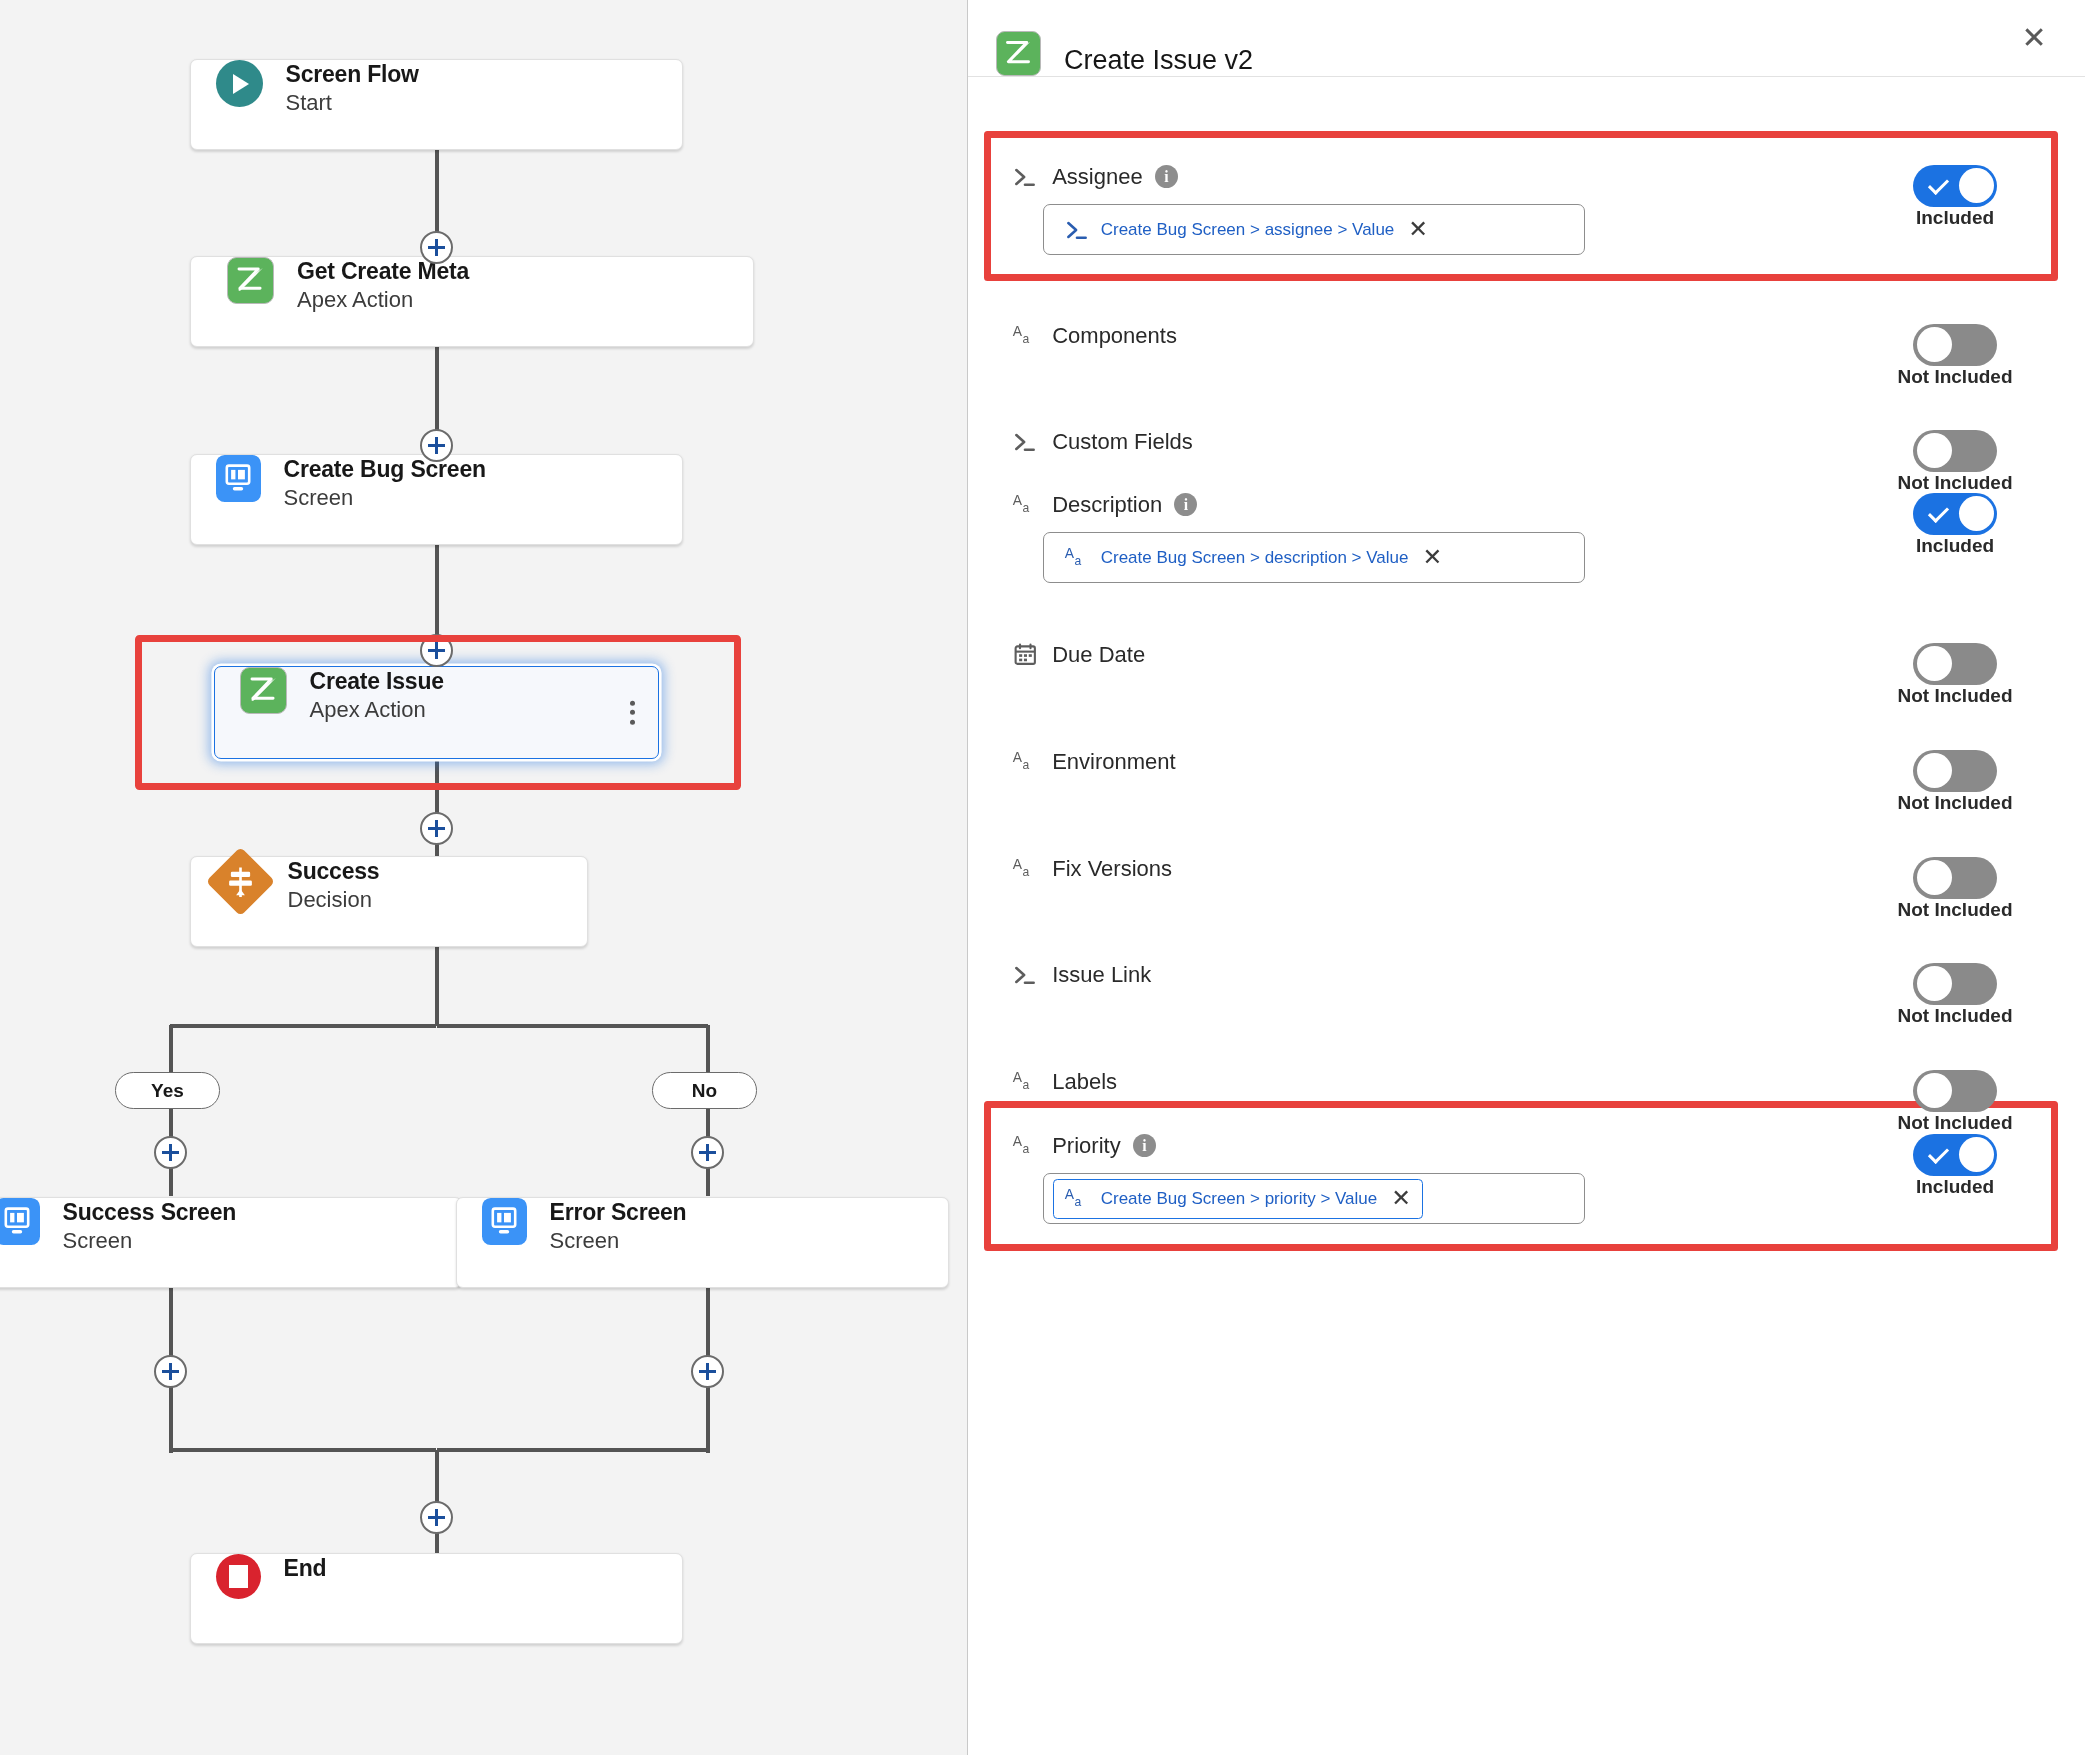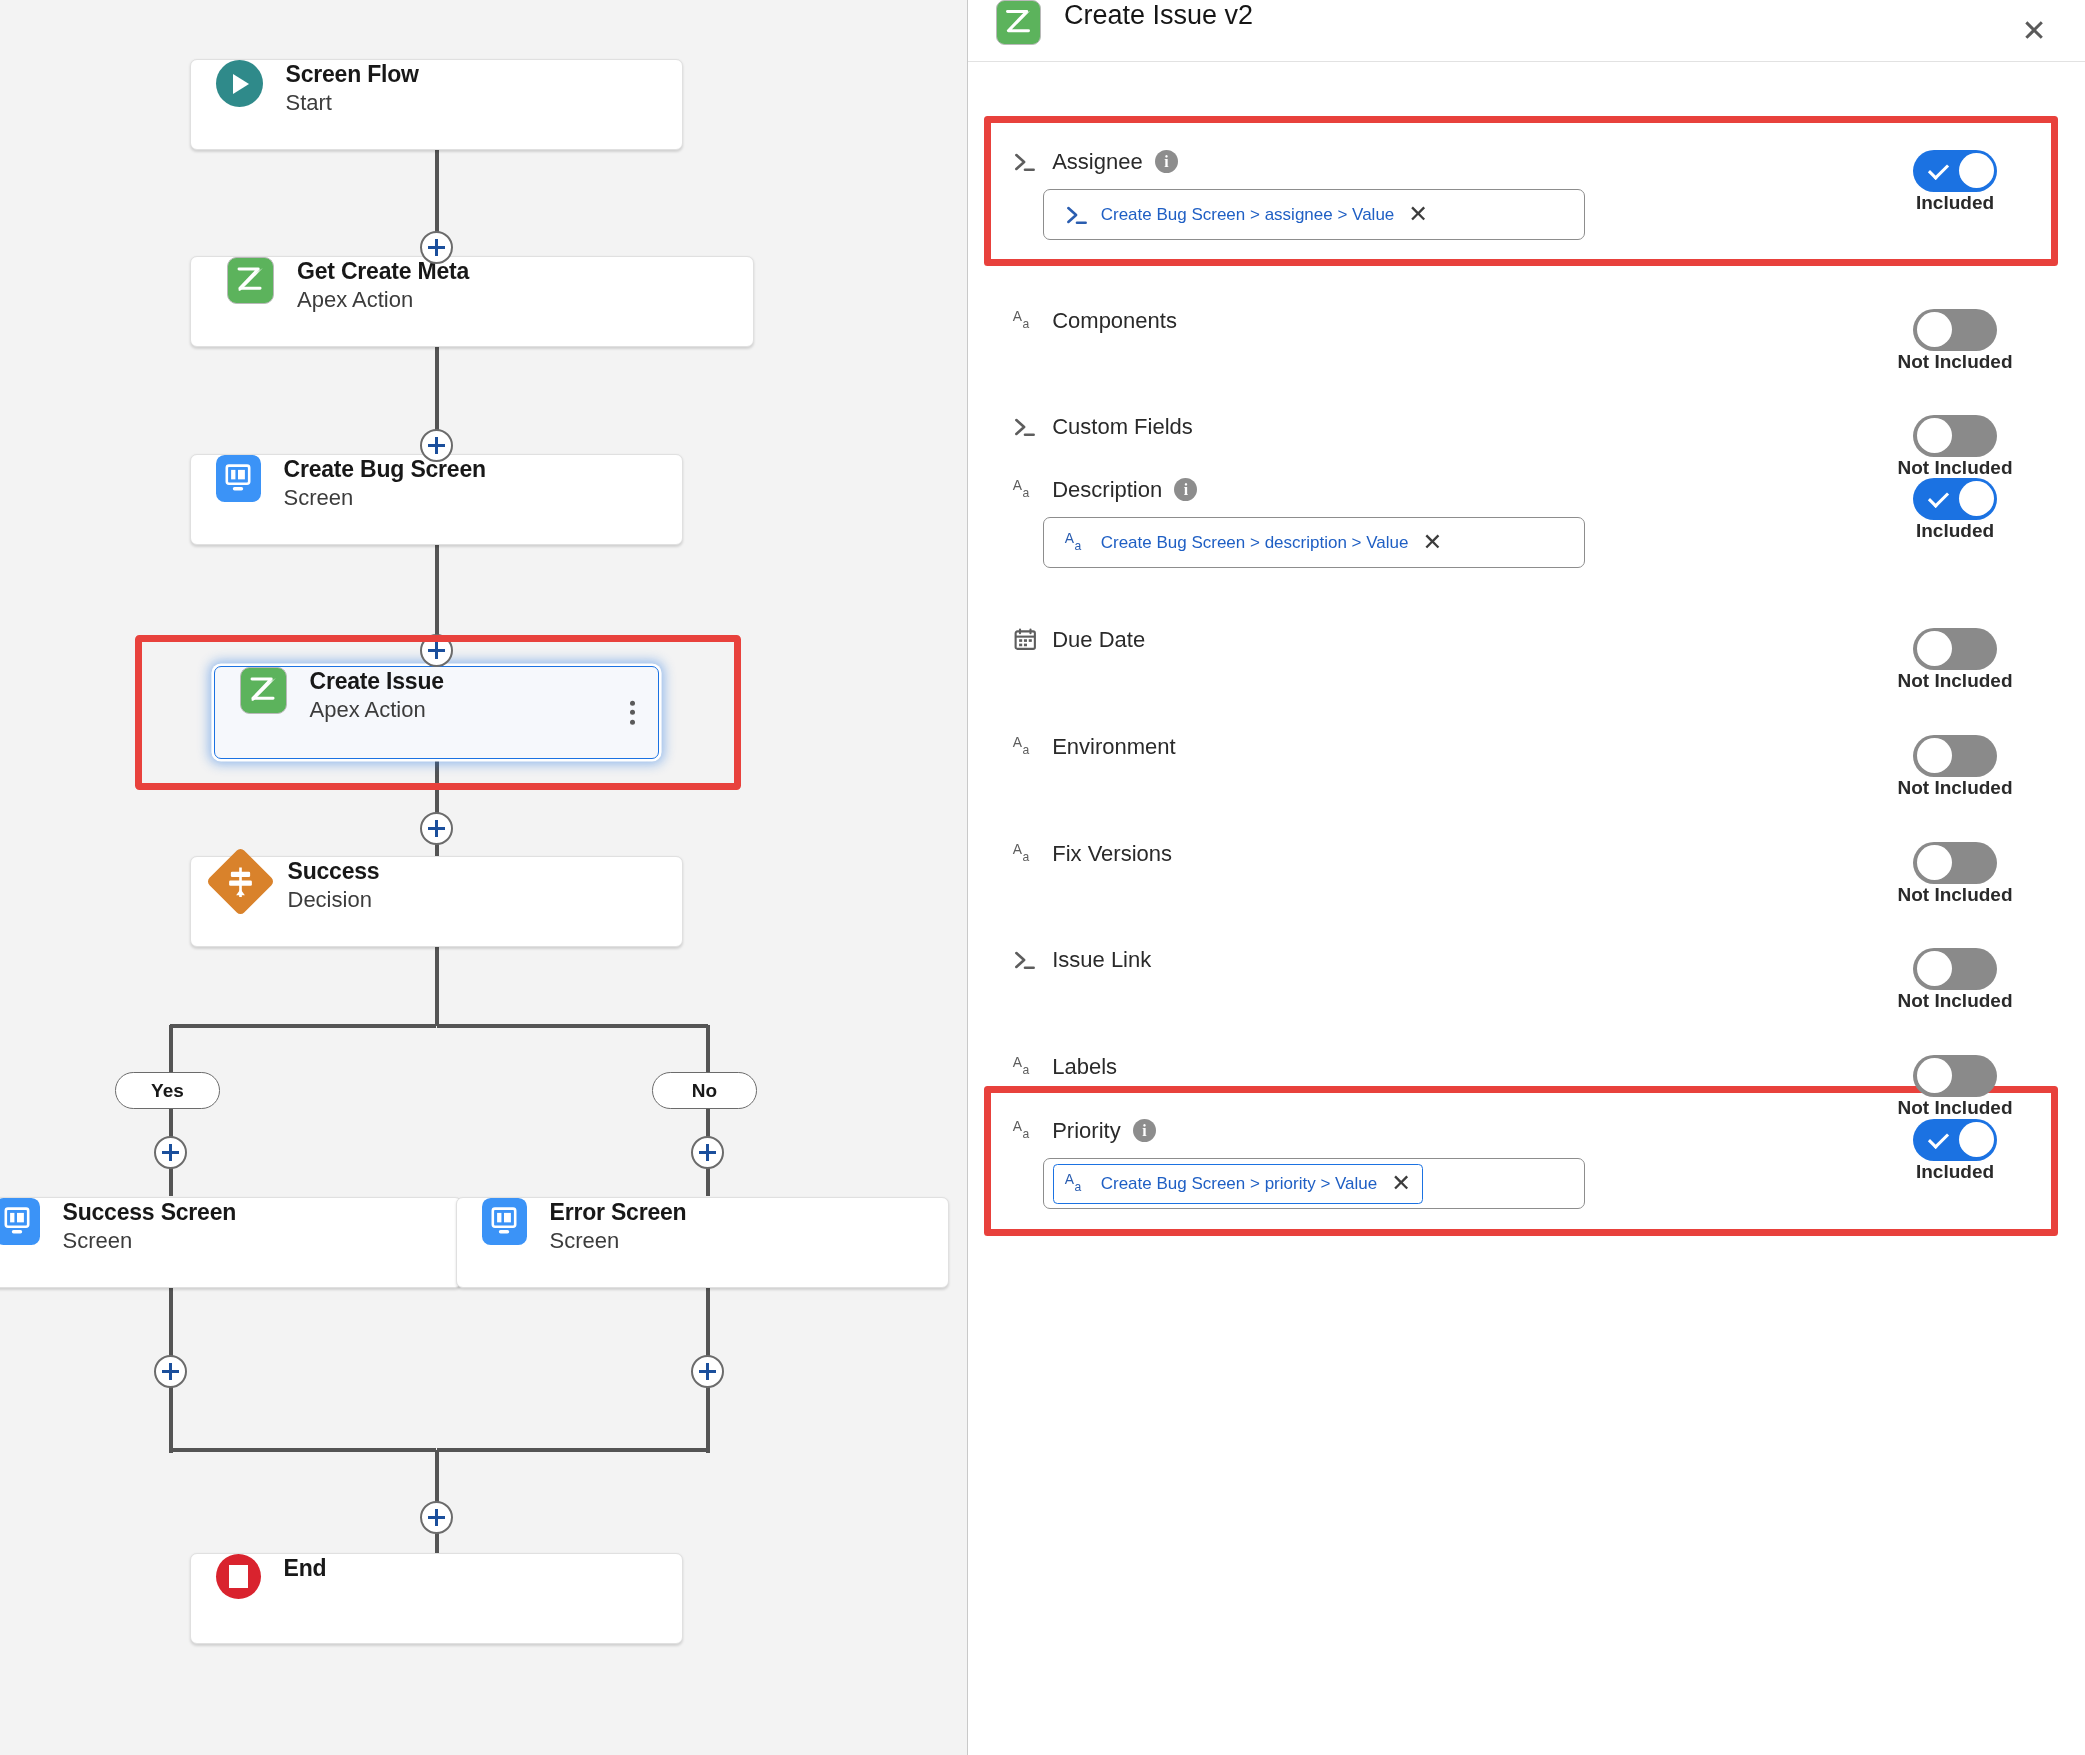--- a/index.html
+++ b/index.html
@@ -70,21 +70,21 @@
   .sel-highlight { position: absolute; border: 7px solid #e8413c; border-radius: 4.4px; z-index: 9; pointer-events:none; }
   .sel-node {
     border: 1.7px solid #1b72e2 !important;
     background: #f6f8fc !important;
     box-shadow: 0 0 0 2.6px #fff, 0 0 12.2px 4.4px rgba(27,114,226,0.45) !important;
   }
 
   
   #panel { position: relative; width: 1118px; height: 1756px; background:#fff; }
   #panel-header {
-    height: 62px; display:flex; align-items:flex-start; padding: 0 24.5px 0 28px;
+    height: 77px; display:flex; align-items:flex-end; padding: 0 24.5px 0 28px;
     border-bottom: 1.7px solid #e2e2e2; position: relative;
   }
   #panel-header .hdr-icon { width: 45px; height: 45px; border-radius: 8.7px; background:#5cb35c;
         border:1.7px solid #b9b9b9; position:relative; overflow:hidden; flex:0 0 auto; }
   #panel-header .hdr-title { font-size: 27px; color:#161616; margin-left: 23px; }
   #close-btn { position:absolute; right: 33px; top: 50%; transform: translateY(-50%);
         width: 38px; height: 38px; display:flex; align-items:center; justify-content:center;
         cursor:pointer; color:#5a5a5a; font-size: 30px; line-height:1; font-weight: 300; }
 
   #panel-body { position: relative; height: 1679px; }
@@ -209,21 +209,21 @@
           <span class="txt">
             <span class="n-title">Create Issue</span>
             <span class="n-sub">Apex Action</span>
           </span>
           <span class="kebab">
             <i></i>
             <i></i>
             <i></i>
           </span>
         </div>
-        <div class="node" style="left: 190px; top: 856px; width: 493px; height: 91px;">
+        <div class="node" style="left: 190px; top: 856px; width: 398px; height: 91px;">
           <span class="icon-wrap">
             <span class="ic-decision">
               <span>
                 <svg width="28" height="30" viewBox="0 0 32 34">
                   <rect x="5" y="5" width="22" height="6" rx="1.5" fill="#fff"></rect>
                   <rect x="3" y="15" width="26" height="6" rx="1.5" fill="#fff"></rect>
                   <rect x="14.5" y="0" width="3" height="34" fill="#fff"></rect>
                   <path d="M16 25 L21 32 L11 32 Z" fill="#fff"></path>
                 </svg>
               </span>

